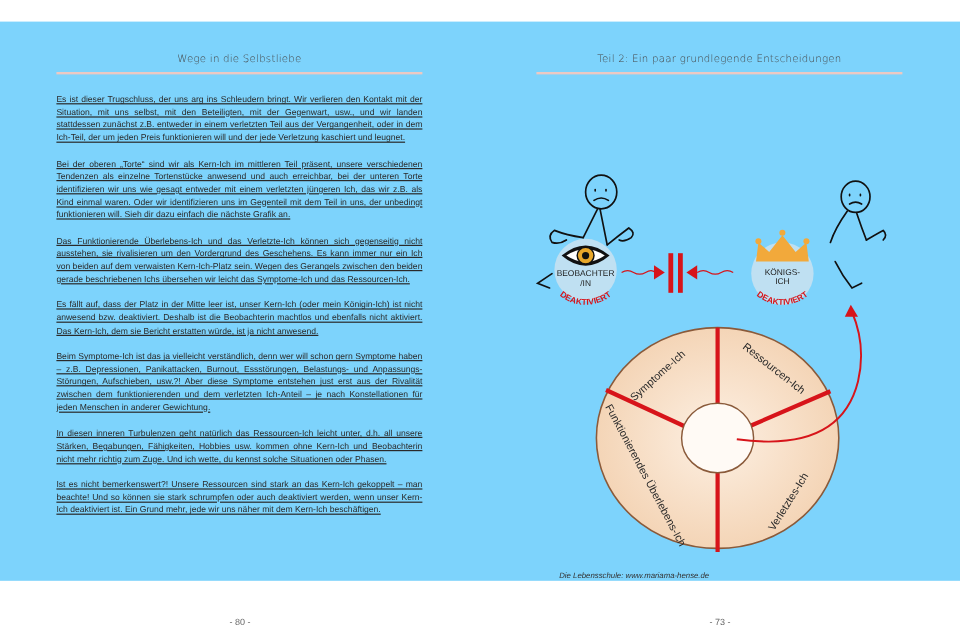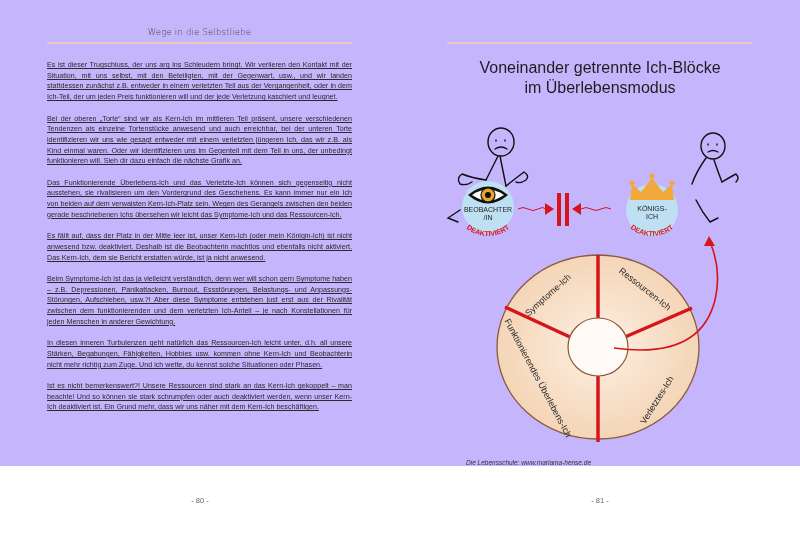--- a/index.html
+++ b/index.html
@@ -1,18 +1,18 @@
 <!DOCTYPE html>
 <html><head>
 <meta charset="utf-8">
 <style>
   html, body { margin:0; padding:0; }
   body { width:800px; height:533px; background:#ffffff; position:relative; overflow:hidden;
          font-family:"Liberation Sans", sans-serif; color:#222; }
-  .page { position:absolute; top:0; width:400px; height:466px; background:#c4b5fd; }
+  .page { position:absolute; top:18px; width:400px; height:466px; background:#7dd3fc; }
   .page.left { left:0; }
   .page.right { left:400px; }
   .running-head { position:absolute; top:27px; left:47px; width:305px; text-align:center;
          font-size:8.5px; color:#444; letter-spacing:0.2px; font-family:"DejaVu Sans", sans-serif; font-weight:300; }
   .head-rule { position:absolute; top:42px; left:47px; width:305px; height:1.5px; background:#ecc9c4; }
   .body-text { position:absolute; top:60px; left:47px; width:305px; font-size:7.15px; line-height:10.7px;
          text-align:justify; color:#2a2a2a;text-decoration:underline; }
   .body-text p { margin:0 0 10.7px 0; hyphens:auto; }
   .folio { position:absolute; top:496px; width:400px; text-align:center; font-size:7.5px; color:#666; }
   .fig-title { position:absolute; top:58px; left:40px; width:320px; text-align:center;
@@ -26,31 +26,28 @@
 <div class="page left">
   <div class="running-head">Wege in die Selbstliebe</div>
   <div class="head-rule"></div>
   <div class="body-text">
     <p>Es ist dieser Trugschluss, der uns arg ins Schleudern bringt. Wir verlieren den Kontakt mit der Situation, mit uns selbst, mit den Beteiligten, mit der Gegenwart, usw., und wir landen stattdessen zunächst z.B. entweder in einem verletzten Teil aus der Vergangenheit, oder in dem Ich-Teil, der um jeden Preis funktionieren will und der jede Verletzung kaschiert und leugnet.</p>
     <p>Bei der oberen „Torte“ sind wir als Kern-Ich im mittleren Teil präsent, unsere verschiedenen Tendenzen als einzelne Tortenstücke anwesend und auch erreichbar, bei der unteren Torte identifizieren wir uns wie gesagt entweder mit einem verletzten jüngeren Ich, das wir z.B. als Kind einmal waren. Oder wir identifizieren uns im Gegenteil mit dem Teil in uns, der unbedingt funktionieren will. Sieh dir dazu einfach die nächste Grafik an.</p>
     <p>Das Funktionierende Überlebens-Ich und das Verletzte-Ich können sich gegenseitig nicht ausstehen, sie rivalisieren um den Vordergrund des Geschehens. Es kann immer nur ein Ich von beiden auf dem verwaisten Kern-Ich-Platz sein. Wegen des Gerangels zwischen den beiden gerade beschriebenen Ichs übersehen wir leicht das Symptome-Ich und das Ressourcen-Ich.</p>
     <p>Es fällt auf, dass der Platz in der Mitte leer ist, unser Kern-Ich (oder mein Königin-Ich) ist nicht anwesend bzw. deaktiviert. Deshalb ist die Beobachterin machtlos und ebenfalls nicht aktiviert. Das Kern-Ich, dem sie Bericht erstatten würde, ist ja nicht anwesend.</p>
     <p>Beim Symptome-Ich ist das ja vielleicht verständlich, denn wer will schon gern Symptome haben – z.B. Depressionen, Panikattacken, Burnout, Essstörungen, Belastungs- und Anpassungs-Störungen, Aufschieben, usw.?! Aber diese Symptome entstehen just erst aus der Rivalität zwischen dem funktionierenden und dem verletzten Ich-Anteil – je nach Konstellationen für jeden Menschen in anderer Gewichtung.</p>
     <p>In diesen inneren Turbulenzen geht natürlich das Ressourcen-Ich leicht unter, d.h. all unsere Stärken, Begabungen, Fähigkeiten, Hobbies usw. kommen ohne Kern-Ich und Beobachterin nicht mehr richtig zum Zuge. Und ich wette, du kennst solche Situationen oder Phasen.</p>
-    <p>Ist es nicht bemerkenswert?! Unsere Ressourcen sind stark an das Kern-Ich gekoppelt – man beachte! Und so können sie stark schrumpfen oder auch deaktiviert werden, wenn unser Kern-Ich deaktiviert ist. Ein Grund mehr, dass wir uns näher mit dem Kern-Ich beschäftigen.</p>
+    <p>Ist es nicht bemerkenswert?! Unsere Ressourcen sind stark an das Kern-Ich gekoppelt – man beachte! Und so können sie stark schrumpfen oder auch deaktiviert werden, wenn unser Kern-Ich deaktiviert ist. Ein Grund mehr, jede wir uns näher mit dem Kern-Ich beschäftigen.</p>
   </div>
   <div class="folio">- 80 -</div>
 </div>
 
 <div class="page right">
+  <div class="running-head">Teil 2: Ein paar grundlegende Entscheidungen</div>
   <div class="head-rule"></div>
-  <div class="fig-title">
-    <div>Voneinander getrennte Ich-Blöcke</div>
-    <div>im Überlebensmodus</div>
-  </div>
 
   <svg class="figure" width="400" height="533" viewBox="0 0 400 533">
     <defs>
       <radialGradient id="wheelGrad" cx="50%" cy="50%" r="55%">
         <stop offset="0%" stop-color="#fdf0e3"></stop>
         <stop offset="100%" stop-color="#f3d2b2"></stop>
       </radialGradient>
       <path id="arcTop" d="M 118 347 A 80 72 0 0 1 278 347"></path>
       <path id="arcBot" d="M 110 340 A 88 82 0 0 0 286 340"></path>
       <path id="arcObs" d="M 58 218 A 34 34 0 0 0 118 218"></path>
@@ -129,14 +126,14 @@
       <text font-family="Liberation Sans, sans-serif" font-size="9" fill="#2a2a2a" transform="rotate(62 138 378)" x="138" y="381" text-anchor="middle">Funktionierendes Überlebens-Ich</text>
     </g>
 
     <g>
       <path d="M214 348 Q300 360 315 300 Q322 270 310 242" fill="none" stroke="#d7141a" stroke-width="1.6"></path>
       <path d="M304 246 L309 236 L315 246 Z" fill="#d7141a"></path>
     </g>
   </svg>
 
   <div class="caption">Die Lebensschule: www.mariama-hense.de</div>
-  <div class="folio">- 81 -</div>
+  <div class="folio">- 73 -</div>
 </div>
 
 </body></html>

